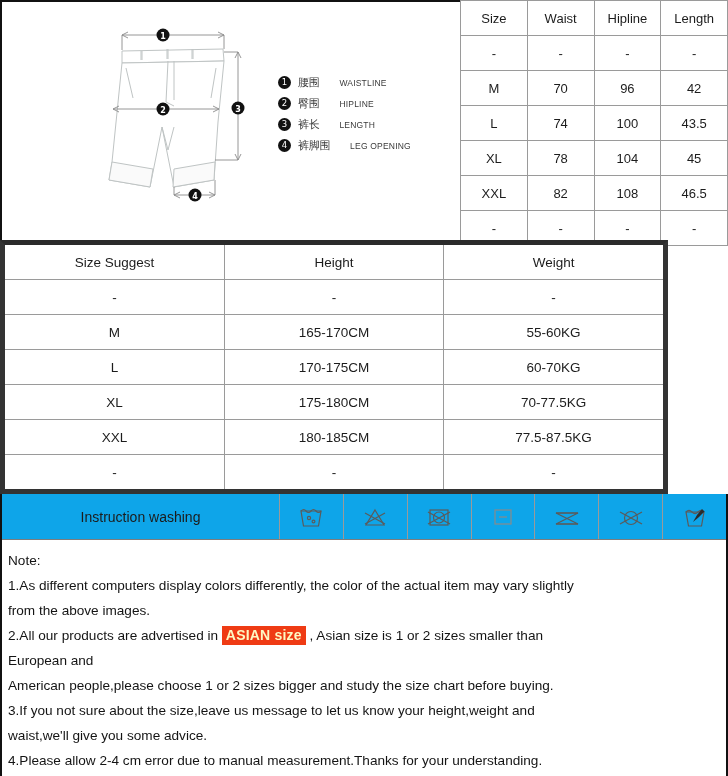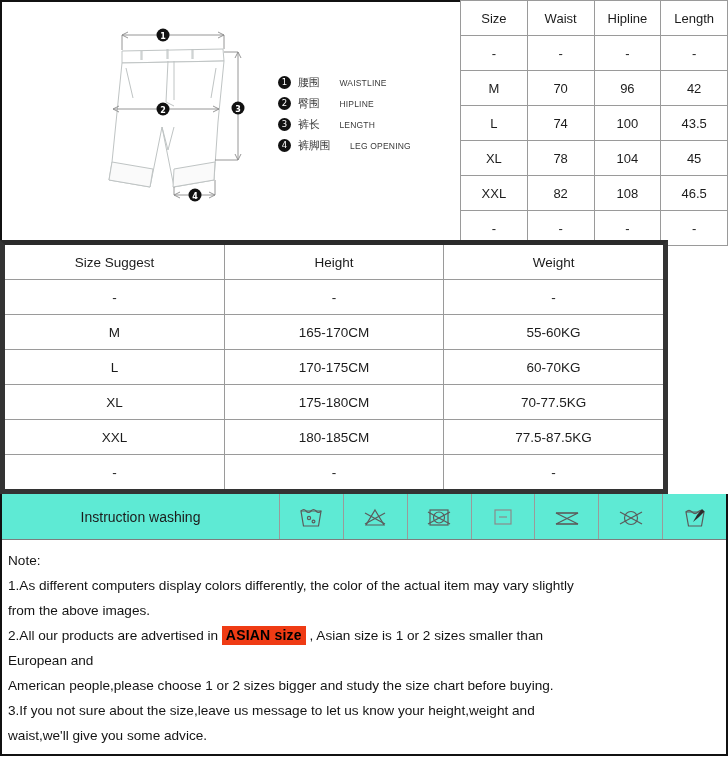--- a/index.html
+++ b/index.html
@@ -136,21 +136,21 @@
   .suggest-table tr:first-child th { border-top: none; }
   .suggest-table tr:last-child td { border-bottom: none; }
 
   
   .wash-wrap {
     position: relative;
     width: 728px;
     box-sizing: border-box;
     border-left: 2px solid #111;
     border-right: 2px solid #111;
-    background: #5eead4;
+    background: #0ea5e9;
   }
   .wash-row {
     display: flex;
     width: 100%;
     height: 46px;
     box-sizing: border-box;
     border-bottom: 1px solid #7d7d7d;
   }
   .wash-label {
     width: 278px;
@@ -185,21 +185,21 @@
     background: #fff;
   }
   .note-line {
     font-size: 13.6px;
     line-height: 25px;
     color: #141414;
     white-space: pre-wrap;
   }
   .hl-asian {
     background: #ef3b14;
-    color: #000000;
+    color: #fef9c3;
     font-weight: bold;
     padding: 1px 4px 2px 4px;
     font-size: 14px;
     letter-spacing: 0.2px;
   }
 </style>
 </head>
 <body>
 
 <div class="page">
@@ -466,15 +466,16 @@
 
   <div class="notes">
     <div class="note-line">Note:</div>
     <div class="note-line">1.As different computers display colors differently, the color of the actual item may vary slightly</div>
     <div class="note-line">from the above images.</div>
     <div class="note-line"><span>2.All our products are advertised in </span><span class="hl-asian">ASIAN size</span><span> , Asian size is 1 or 2 sizes smaller than</span></div>
     <div class="note-line">European and</div>
     <div class="note-line">American people,please choose 1 or 2 sizes bigger and study the size chart before buying.</div>
     <div class="note-line">3.If you not sure about the size,leave us message to let us know your height,weight and</div>
     <div class="note-line">waist,we'll give you some advice.</div>
+    <div class="note-line">4.Please allow 2-4 cm error due to manual measurement.Thanks for your understanding.</div>
   </div>
 
 </div>
 
 </body></html>

